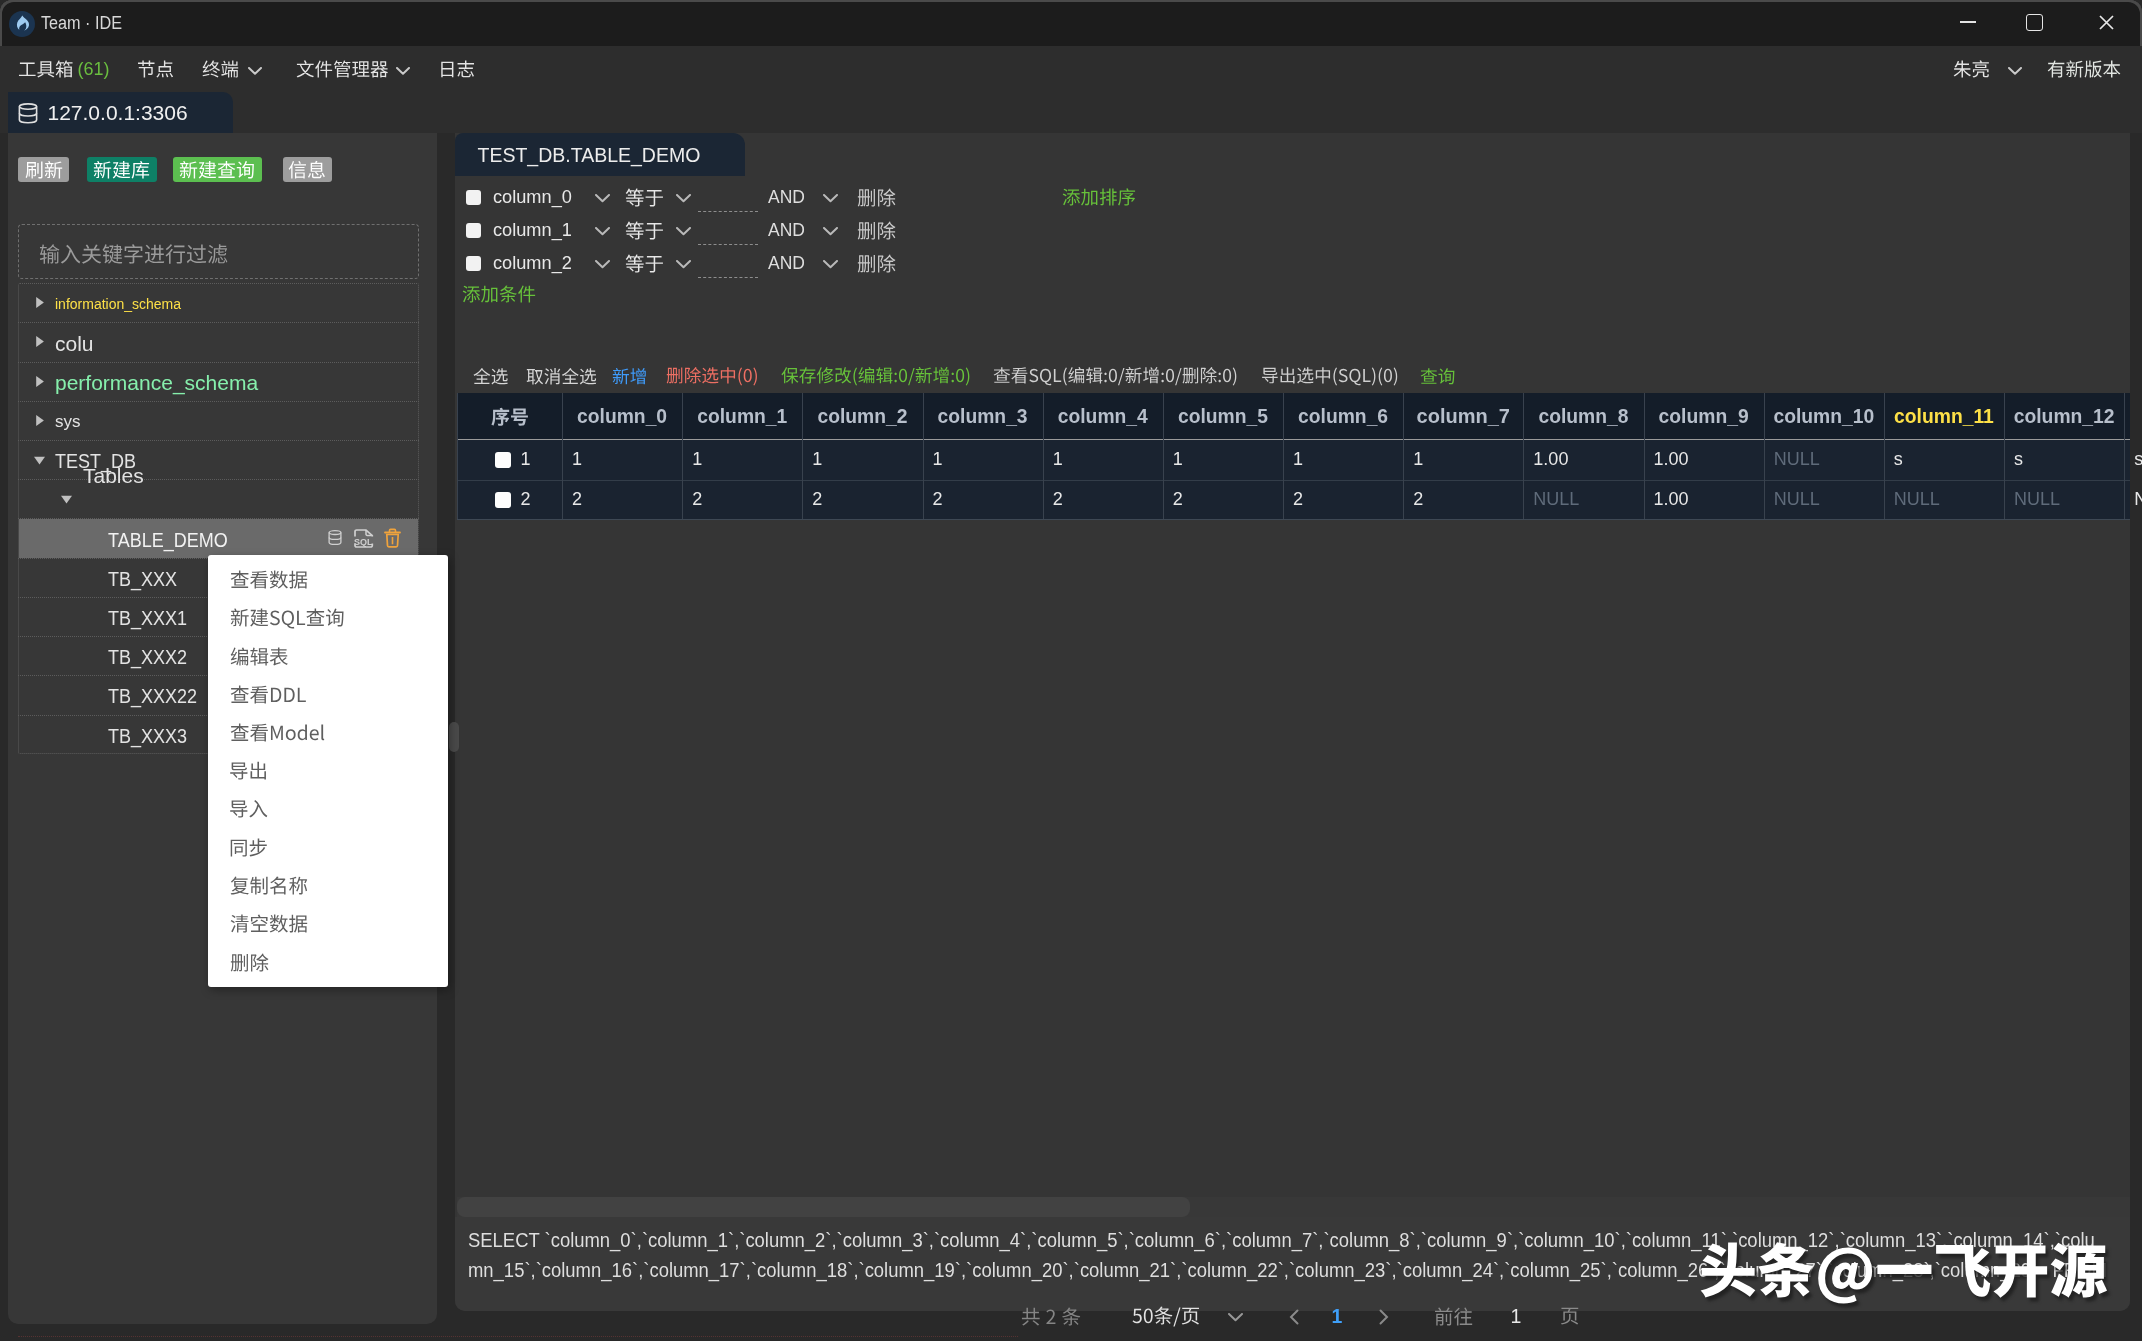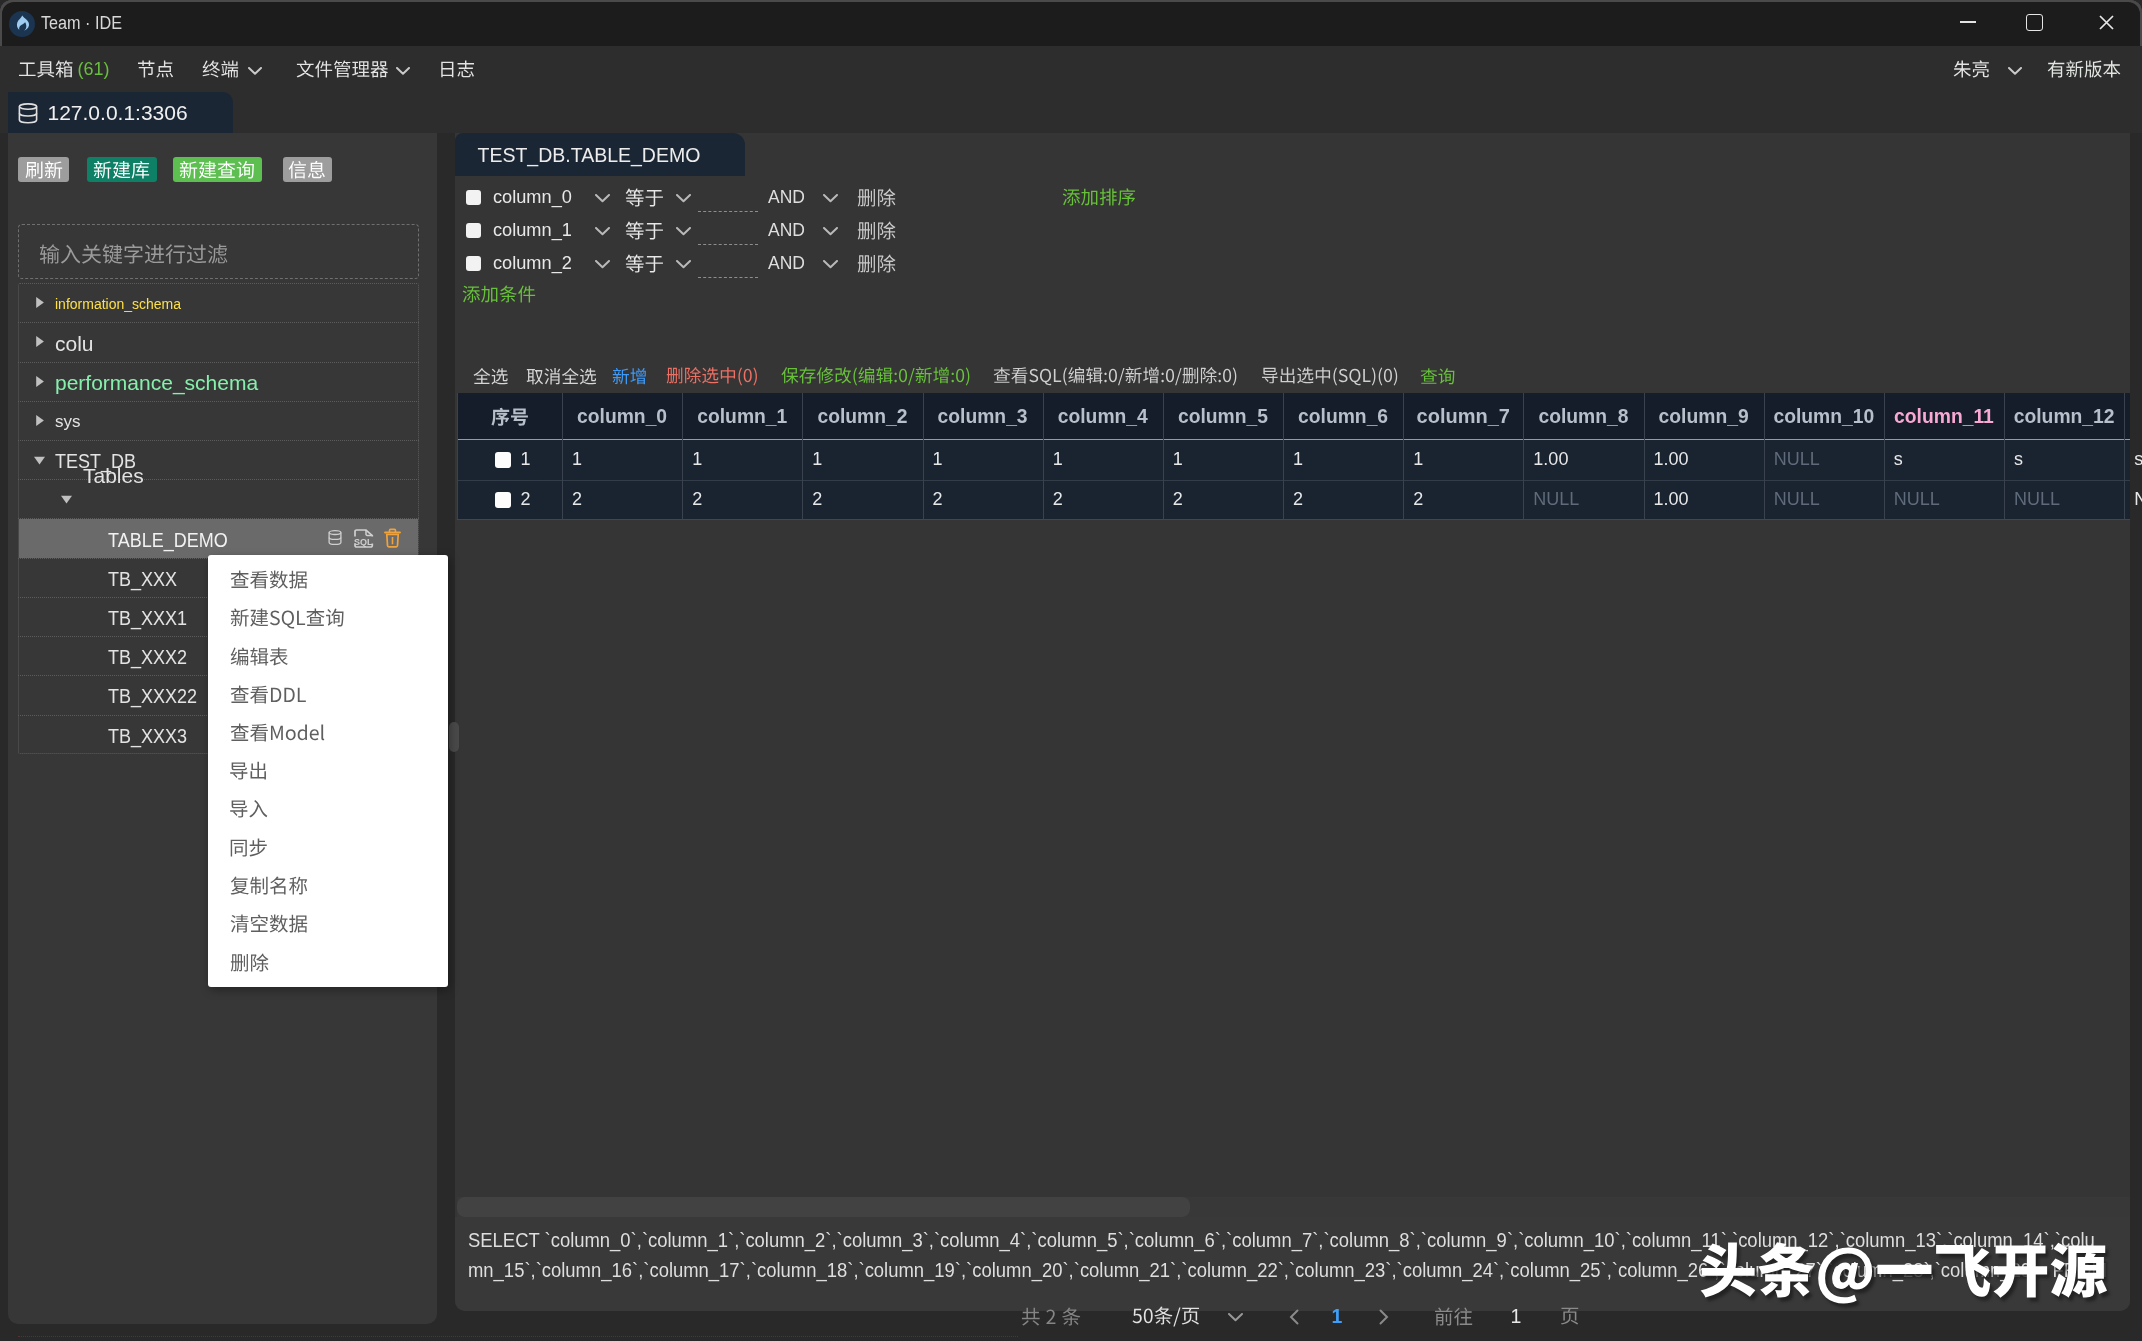--- a/index.html
+++ b/index.html
@@ -522,21 +522,21 @@
     <div style="position:absolute;left:742.255px;top:403.8px;height:25px;line-height:25px;font-size:19.3px;color:#b7bfcb;font-weight:700;transform:translateX(-50%);white-space:pre;">column_1</div>
     <div style="position:absolute;left:862.425px;top:403.8px;height:25px;line-height:25px;font-size:19.3px;color:#b7bfcb;font-weight:700;transform:translateX(-50%);white-space:pre;">column_2</div>
     <div style="position:absolute;left:982.595px;top:403.8px;height:25px;line-height:25px;font-size:19.3px;color:#b7bfcb;font-weight:700;transform:translateX(-50%);white-space:pre;">column_3</div>
     <div style="position:absolute;left:1102.7649999999999px;top:403.8px;height:25px;line-height:25px;font-size:19.3px;color:#b7bfcb;font-weight:700;transform:translateX(-50%);white-space:pre;">column_4</div>
     <div style="position:absolute;left:1222.935px;top:403.8px;height:25px;line-height:25px;font-size:19.3px;color:#b7bfcb;font-weight:700;transform:translateX(-50%);white-space:pre;">column_5</div>
     <div style="position:absolute;left:1343.105px;top:403.8px;height:25px;line-height:25px;font-size:19.3px;color:#b7bfcb;font-weight:700;transform:translateX(-50%);white-space:pre;">column_6</div>
     <div style="position:absolute;left:1463.275px;top:403.8px;height:25px;line-height:25px;font-size:20px;color:#b7bfcb;font-weight:700;transform:translateX(-50%);white-space:pre;">column_7</div>
     <div style="position:absolute;left:1583.4450000000002px;top:403.8px;height:25px;line-height:25px;font-size:19.3px;color:#b7bfcb;font-weight:700;transform:translateX(-50%);white-space:pre;">column_8</div>
     <div style="position:absolute;left:1703.615px;top:403.8px;height:25px;line-height:25px;font-size:19.3px;color:#b7bfcb;font-weight:700;transform:translateX(-50%);white-space:pre;">column_9</div>
     <div style="position:absolute;left:1823.785px;top:403.8px;height:25px;line-height:25px;font-size:19.3px;color:#b7bfcb;font-weight:700;transform:translateX(-50%);white-space:pre;">column_10</div>
-    <div style="position:absolute;left:1943.955px;top:403.8px;height:25px;line-height:25px;font-size:19.3px;color:#f9a8d4;font-weight:700;transform:translateX(-50%);white-space:pre;">column_11</div>
+    <div style="position:absolute;left:1943.955px;top:403.8px;height:25px;line-height:25px;font-size:19.3px;color:#fde047;font-weight:700;transform:translateX(-50%);white-space:pre;">column_11</div>
     <div style="position:absolute;left:2064.125px;top:403.8px;height:25px;line-height:25px;font-size:19.3px;color:#b7bfcb;font-weight:700;transform:translateX(-50%);white-space:pre;">column_12</div>
     <div style="position:absolute;left:494.5px;top:451.8px;width:16px;height:16px;background:#fdfdfd;border-radius:3px"></div>
     <div style="position:absolute;left:520.5px;top:448.2px;height:23px;line-height:23px;font-size:18px;color:#e8e8e8;white-space:pre;">1</div>
     <div style="position:absolute;left:494.5px;top:491.5px;width:16px;height:16px;background:#fdfdfd;border-radius:3px"></div>
     <div style="position:absolute;left:520.5px;top:488.0px;height:23px;line-height:23px;font-size:18px;color:#e8e8e8;white-space:pre;">2</div>
     <div style="position:absolute;left:572px;top:448.2px;height:23px;line-height:23px;font-size:18px;color:#e8e8e8;white-space:pre;">1</div>
     <div style="position:absolute;left:692.17px;top:448.2px;height:23px;line-height:23px;font-size:18px;color:#e8e8e8;white-space:pre;">1</div>
     <div style="position:absolute;left:812.34px;top:448.2px;height:23px;line-height:23px;font-size:18px;color:#e8e8e8;white-space:pre;">1</div>
     <div style="position:absolute;left:932.51px;top:448.2px;height:23px;line-height:23px;font-size:18px;color:#e8e8e8;white-space:pre;">1</div>
     <div style="position:absolute;left:1052.68px;top:448.2px;height:23px;line-height:23px;font-size:18px;color:#e8e8e8;white-space:pre;">1</div>

